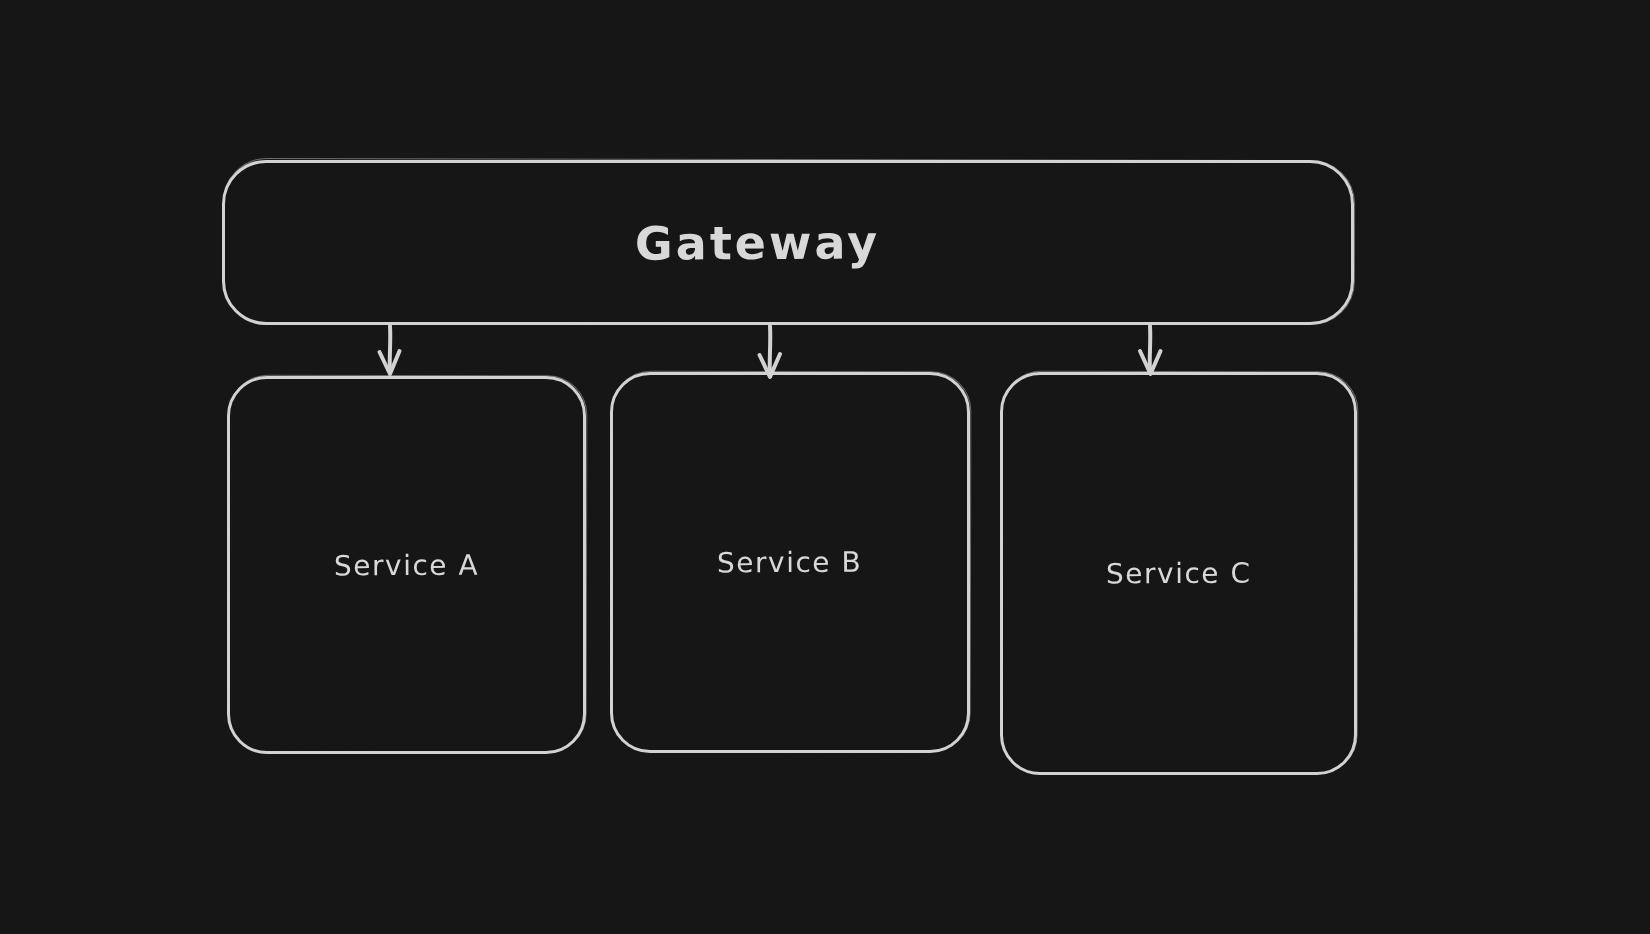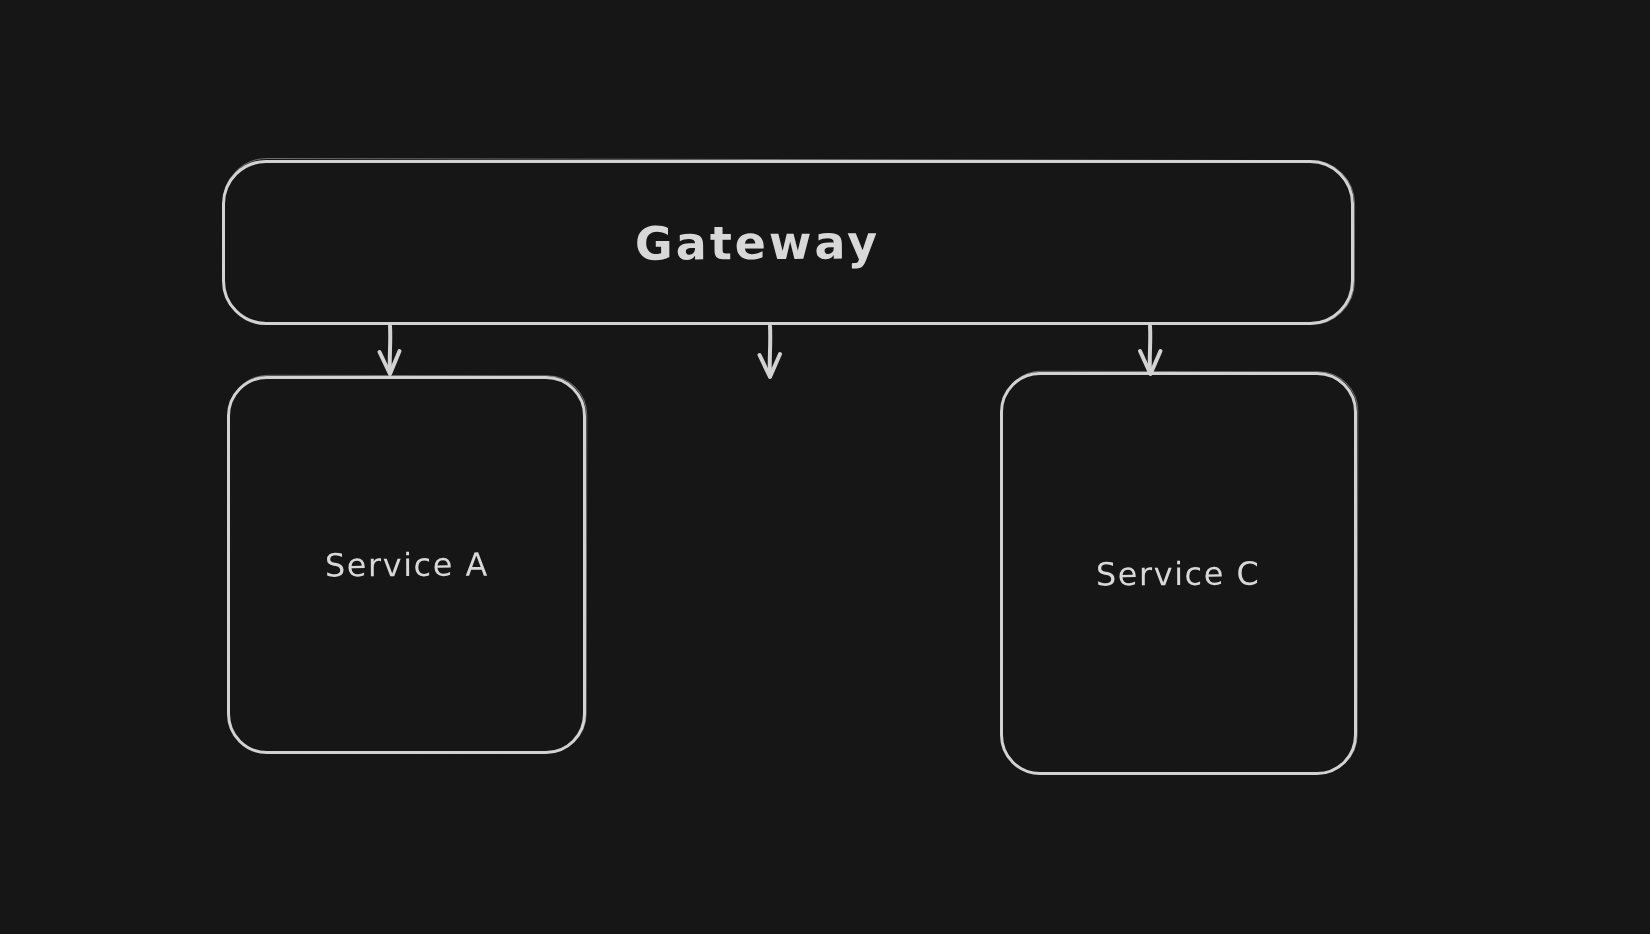--- a/index.html
+++ b/index.html
@@ -58,21 +58,21 @@
     left: 610px; top: 372px;
     width: 360px; height: 381px;
     border-radius: 40px;
   }
   .node-service-c {
     left: 1000px; top: 372px;
     width: 357px; height: 403px;
     border-radius: 40px;
   }
   .service-label {
-    font-size: 32px;
+    font-size: 28px;
     letter-spacing: 1.5px;
     transform: rotate(-0.3deg);
   }
   .connectors {
     position: absolute;
     left: 0; top: 0;
     width: 1650px; height: 934px;
   }
   .connectors path {
     fill: none;
@@ -103,18 +103,21 @@
     <g>
       <path d="M1150,326 C1151,342 1149,358 1150,371"></path>
       <path d="M1140,351 L1150.5,374 L1160.5,351"></path>
     </g>
   </svg>
 
   <div class="node node-service-a">
     <span class="label service-label">Service A</span>
   </div>
 
+  <div class="node node-service-b">
+    <span class="label service-label">Service B</span>
+  </div>
 
   <div class="node node-service-c">
     <span class="label service-label">Service C</span>
   </div>
 
 </div>
 
 </body></html>

